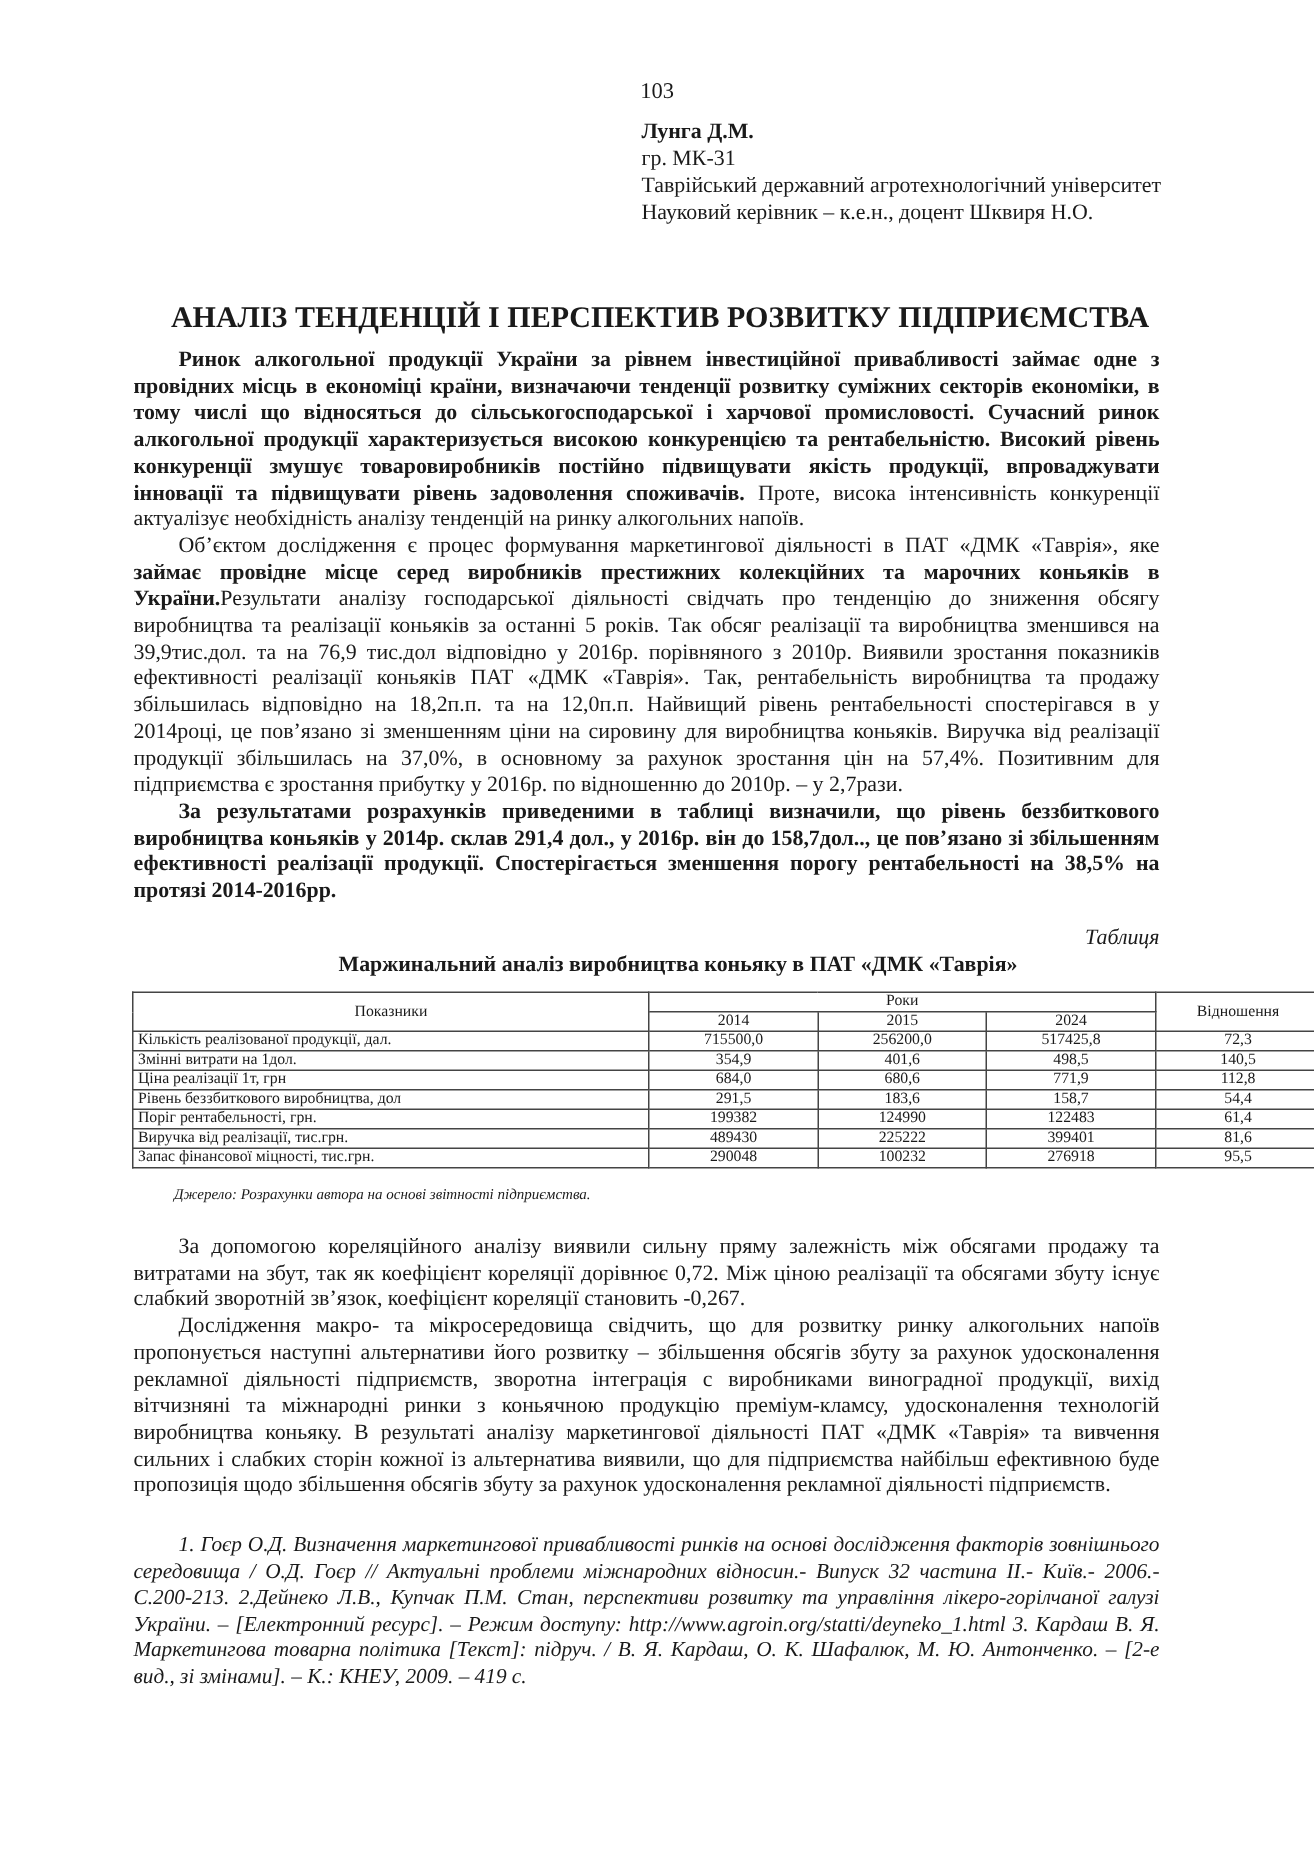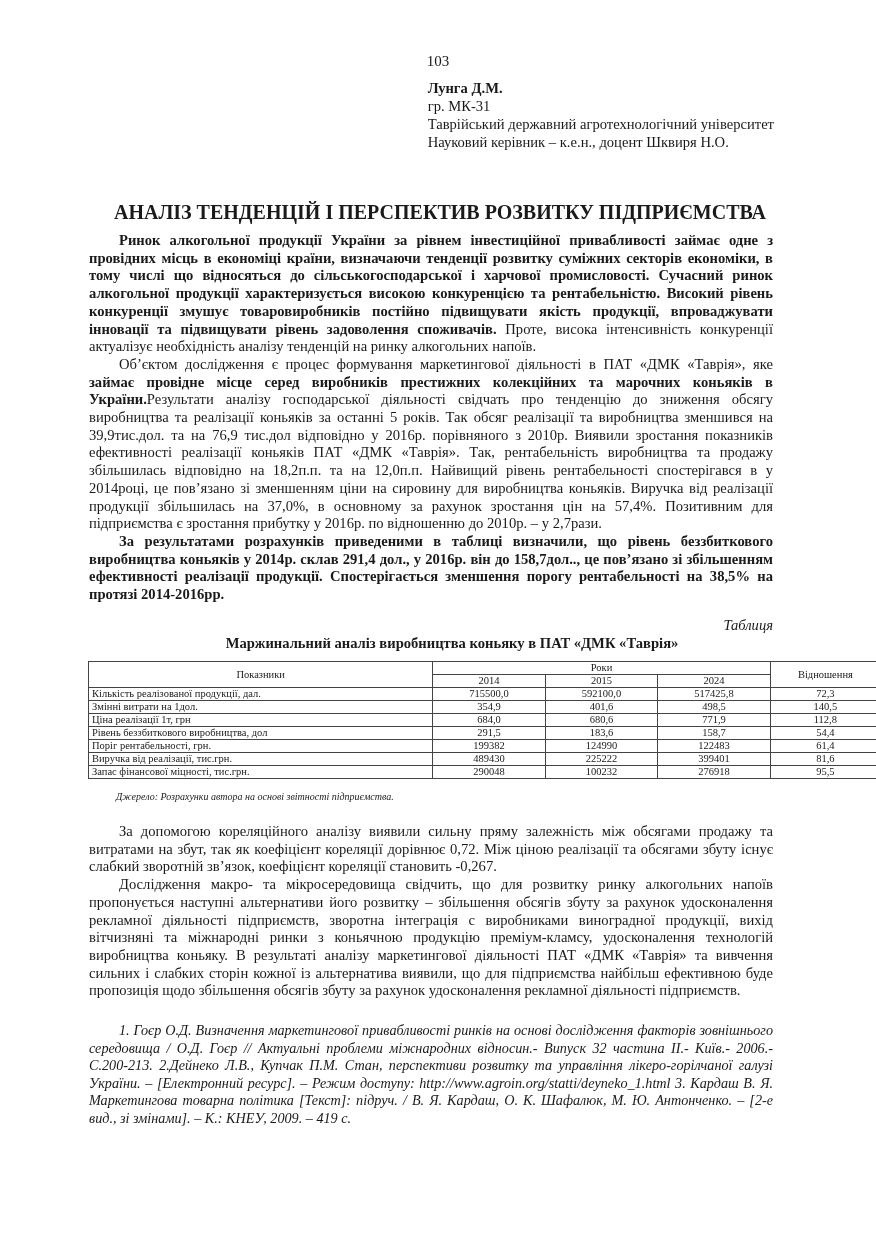--- a/index.html
+++ b/index.html
@@ -63,21 +63,21 @@
     <tr>
       <th class="col-year">2014</th>
       <th class="col-year">2015</th>
       <th class="col-year">2024</th>
     </tr>
   </thead>
   <tbody id="table-body">
       <tr>
         <td class="label">Кількість реалізованої продукції, дал.</td>
         <td class="num">715500,0</td>
-        <td class="num">592100,0</td>
+        <td class="num">256200,0</td>
         <td class="num">517425,8</td>
         <td class="num">72,3</td>
       </tr>
       <tr>
         <td class="label">Змінні витрати на 1дол.</td>
         <td class="num">354,9</td>
         <td class="num">401,6</td>
         <td class="num">498,5</td>
         <td class="num">140,5</td>
       </tr>

